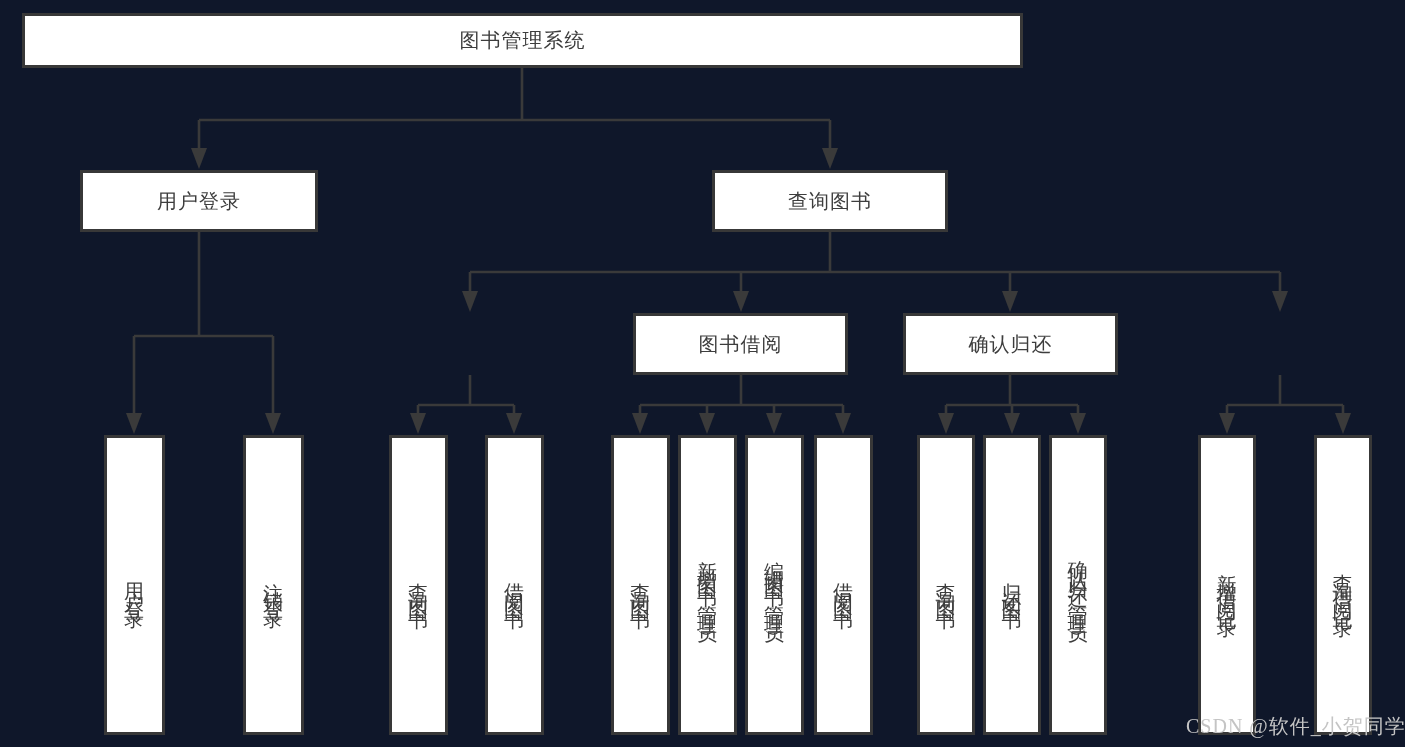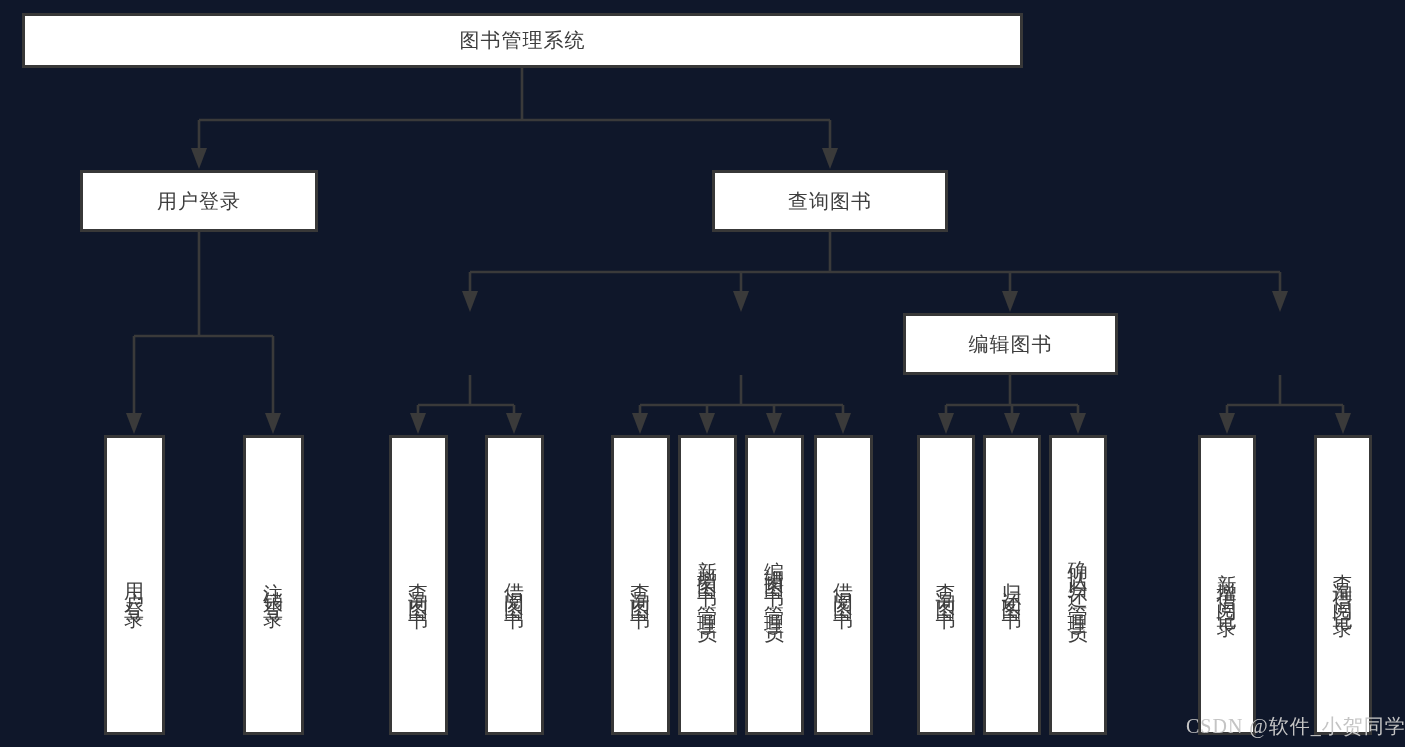--- a/index.html
+++ b/index.html
@@ -110,21 +110,22 @@
       <polygon points="1219,413 1235,413 1227,434"></polygon>
       <polygon points="1335,413 1351,413 1343,434"></polygon>
     </g>
   </svg>
 
   <div class="box h" style="left:22px;top:13px;width:1001px;height:55px">图书管理系统</div>
 
   <div class="box h" style="left:80px;top:170px;width:238px;height:62px">用户登录</div>
   <div class="box h" style="left:712px;top:170px;width:236px;height:62px">查询图书</div>
 
-  <div class="box h" style="left:903px;top:313px;width:215px;height:62px">编辑图书</div>
+  <div class="box h" style="left:633px;top:313px;width:215px;height:62px">图书借阅</div>
+  <div class="box h" style="left:903px;top:313px;width:215px;height:62px">确认归还</div>
 
   <div class="box v" style="left:104px;top:435px;width:61px;height:300px">用户登录</div>
   <div class="box v" style="left:243px;top:435px;width:61px;height:300px">注销登录</div>
 
   <div class="box v" style="left:389px;top:435px;width:59px;height:300px">查询图书</div>
   <div class="box v" style="left:485px;top:435px;width:59px;height:300px">借阅图书</div>
 
   <div class="box v" style="left:611px;top:435px;width:59px;height:300px">查询图书</div>
   <div class="box v" style="left:678px;top:435px;width:59px;height:300px">新增图书（管理员）</div>
   <div class="box v" style="left:745px;top:435px;width:59px;height:300px">编辑图书（管理员）</div>

